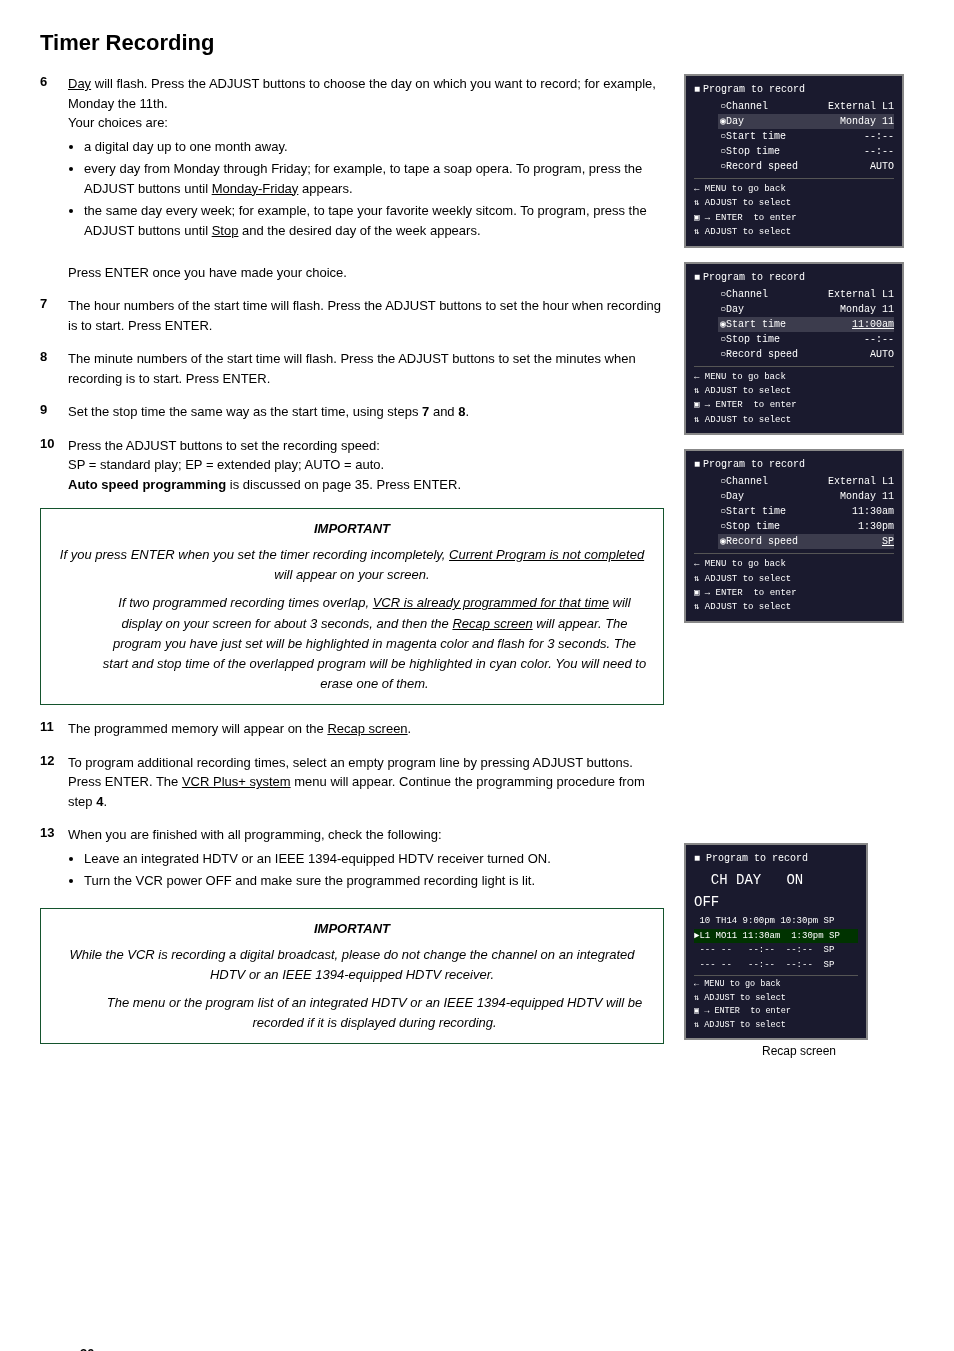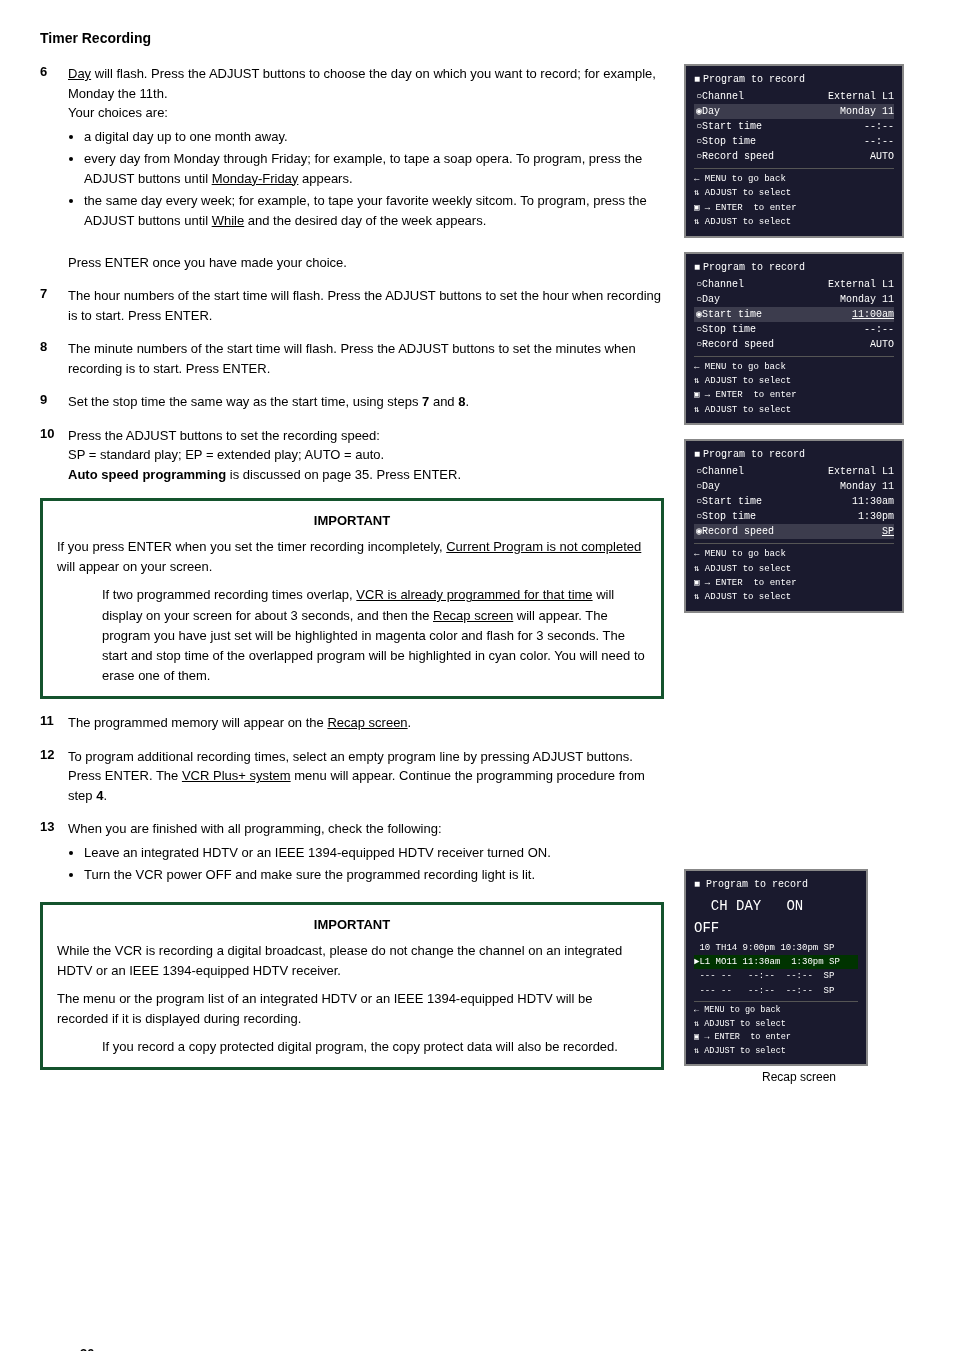--- a/index.html
+++ b/index.html
@@ -6,21 +6,21 @@
     body {
       font-family: Arial, Helvetica, sans-serif;
       font-size: 13px;
       background: #fff;
       color: #000;
       width: 954px;
       min-height: 1351px;
       padding: 30px 40px 30px 40px;
     }
     h1 {
-      font-size: 14px;
+      font-size: 22px;
       font-weight: bold;
       margin-bottom: 18px;
       border-bottom: none;
     }
     .main-layout {
       display: flex;
       gap: 20px;
     }
     .left-column {
       flex: 1;
@@ -52,34 +52,36 @@
       margin-left: 16px;
       margin-top: 4px;
     }
     .step-content ul li {
       margin-bottom: 3px;
       list-style: disc;
     }
     .underline { text-decoration: underline; }
     .bold { font-weight: bold; }
     .important-box {
-      border: 3px solid #14532d;
+      border: 1px solid #14532d;
       padding: 10px 14px;
       margin-bottom: 14px;
       font-size: 13px;
       line-height: 1.55;
+      font-style: italic;
     }
     .important-title {
       font-weight: bold;
       text-align: center;
       margin-bottom: 6px;
       font-size: 13px;
     }
     .important-box p {
       margin-bottom: 8px;
+      text-align: center;
     }
     .important-box p:last-child {
       margin-bottom: 0;
       margin-left: 45px;
     }
 
     
     .osd-screen {
       background: #1a1a2e;
       color: #fff;
@@ -94,20 +96,21 @@
       font-size: 10px;
       margin-bottom: 2px;
       display: flex;
       align-items: center;
       gap: 3px;
     }
     .osd-screen .osd-row {
       display: flex;
       justify-content: space-between;
       padding-left: 2px;
+      margin-left: 24px;
     }
     .osd-screen .osd-row.selected {
       background: rgba(255,255,255,0.15);
     }
     .osd-screen .osd-controls {
       margin-top: 4px;
       border-top: 1px solid #555;
       padding-top: 3px;
       font-size: 9px;
       line-height: 1.6;
@@ -172,21 +175,21 @@
     <div class="left-column">
 
       <div class="step">
         <span class="step-num">6</span>
         <div class="step-content">
           <span><span class="underline">Day</span> will flash.  Press the ADJUST buttons to choose the day on which you want to record; for example, Monday the 11th.</span><br>
           Your choices are:
           <ul>
             <li>a digital day up to one month away.</li>
             <li>every day from Monday through Friday; for example, to tape a soap opera. To program, press the ADJUST buttons until <span class="underline">Monday-Friday</span> appears.</li>
-            <li>the same day every week; for example, to tape your favorite weekly sitcom. To program, press the ADJUST buttons until <span class="underline">While</span> and the desired day of the week appears.</li>
+            <li>the same day every week; for example, to tape your favorite weekly sitcom. To program, press the ADJUST buttons until <span class="underline">Stop</span> and the desired day of the week appears.</li>
           </ul>
           <br>Press ENTER once you have made your choice.
         </div>
       </div>
 
       <div class="step">
         <span class="step-num">7</span>
         <div class="step-content">
           The hour numbers of the start time will flash.  Press the ADJUST buttons to set the hour when recording is to start.  Press ENTER.
         </div>
@@ -247,21 +250,20 @@
             <li>Leave an integrated HDTV or an IEEE 1394-equipped HDTV receiver turned ON.</li>
             <li>Turn the VCR power OFF and make sure the programmed recording light is lit.</li>
           </ul>
         </div>
       </div>
 
       <div class="important-box" style="margin-top:10px;">
         <div class="important-title">IMPORTANT</div>
         <p>While the VCR is recording a digital broadcast, please do not change the channel on an integrated HDTV or an IEEE 1394-equipped HDTV receiver.</p>
         <p>The menu or the program list of an integrated HDTV or an IEEE 1394-equipped HDTV will be recorded if it is displayed during recording.</p>
-        <p>If you record a copy protected digital program, the copy protect data will also be recorded.</p>
       </div>
 
     </div>
 
     <div class="right-column">
 
       <div class="osd-screen">
         <div class="osd-title">
           <span>■</span>
           <span>Program to record</span>

